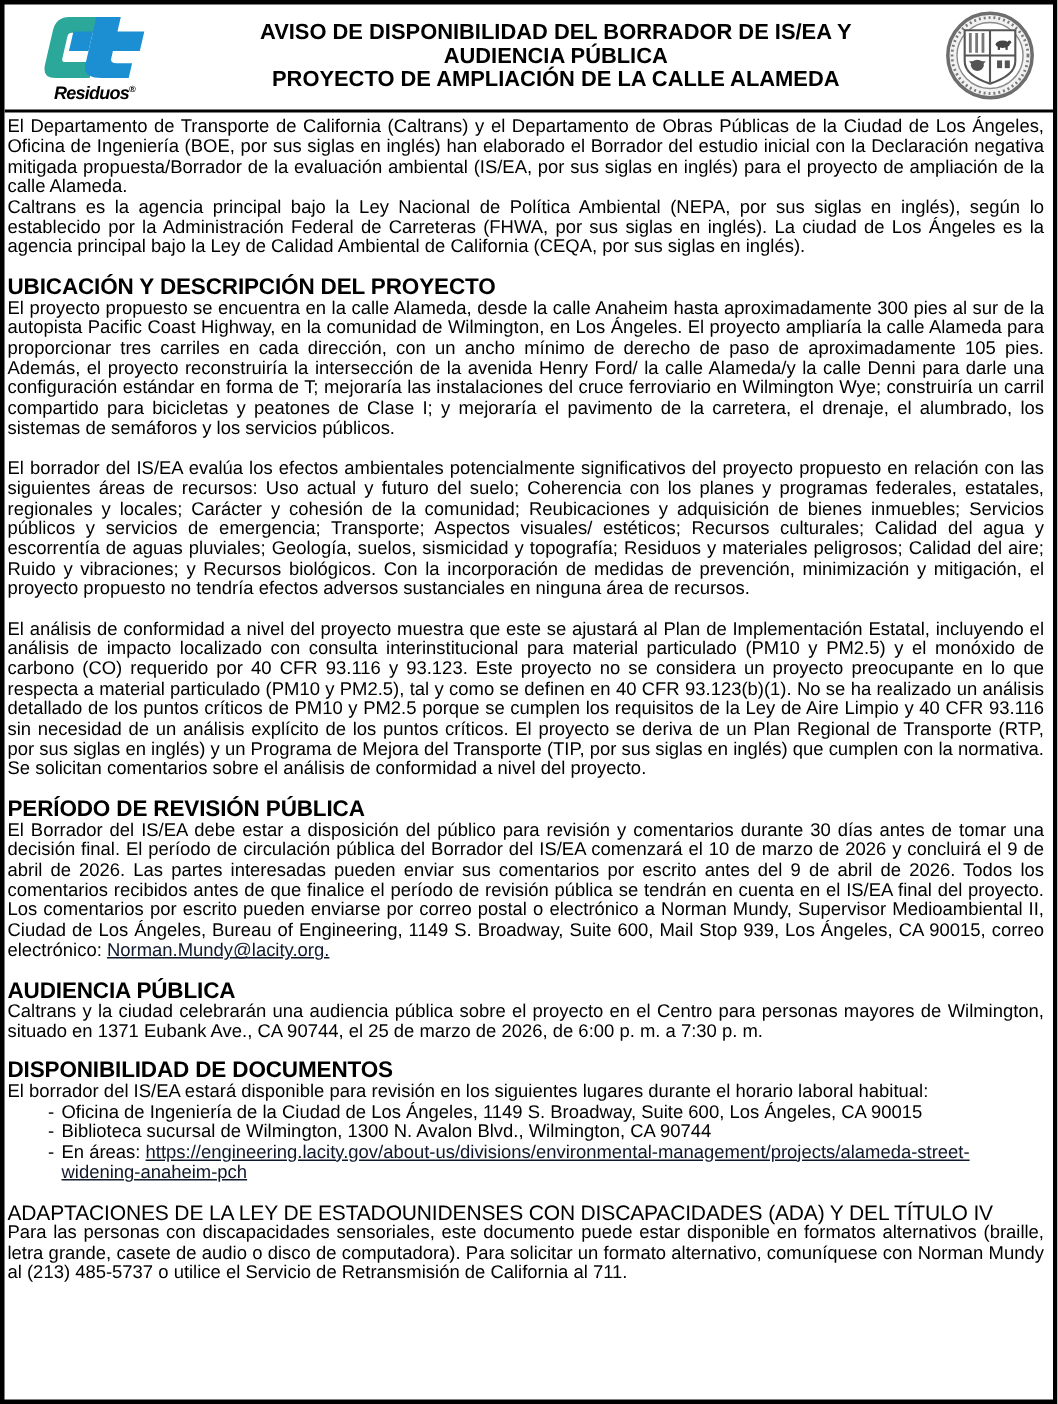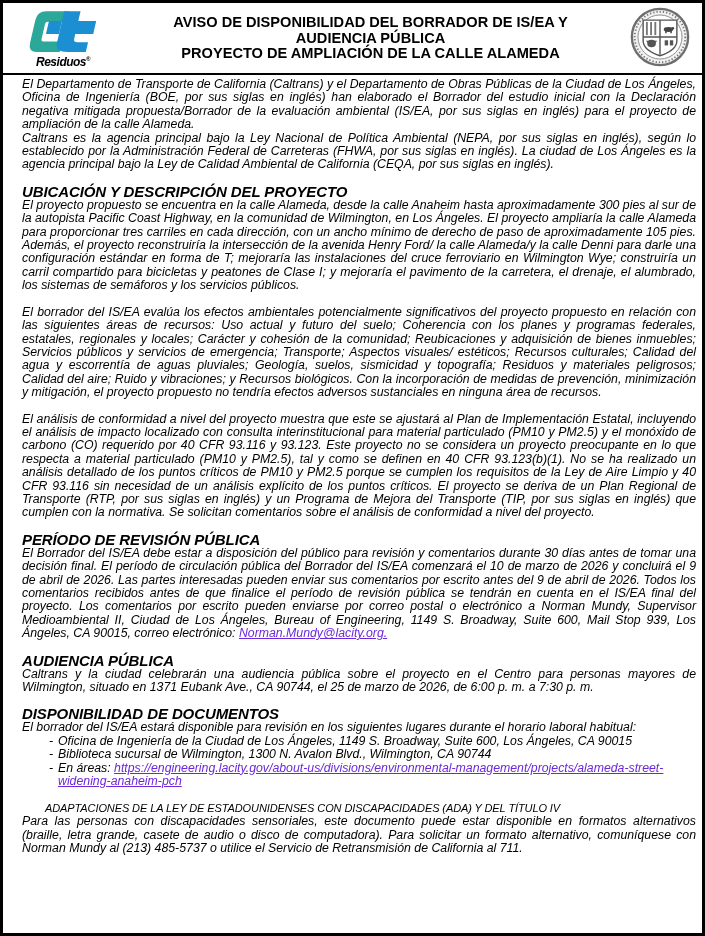--- a/index.html
+++ b/index.html
@@ -24,29 +24,29 @@
   .logo-wrap{width:108px;flex:0 0 auto;text-align:center;}
   .logo-word{
     font-weight:bold;font-style:italic;
     font-size:12px;letter-spacing:-0.5px;
     margin-top:-2px;
   }
   .logo-word sup{font-size:6px;}
   .titles{flex:1 1 auto;text-align:center;font-weight:bold;font-size:14.6px;line-height:15.5px;padding:0 4px;}
   .seal-wrap{width:72px;flex:0 0 auto;text-align:center;}
   
-  .bodytxt{padding:3px 6px 0 19px;font-style:italic;}
+  .bodytxt{padding:3px 6px 0 2px;}
   p{margin:0;text-align:justify;}
   .sect{margin-top:13px;}
   h2{
     margin:0;font-size:15px;line-height:14px;
     font-weight:bold;text-align:left;letter-spacing:-0.1px;
   }
-  h2.plain{font-weight:normal;font-size:11px;margin-left:23px;}
-  .link{text-decoration:underline;color:#6d28d9;cursor:pointer;overflow-wrap:anywhere;}
+  h2.plain{font-weight:normal;font-size:14px;}
+  .link{text-decoration:underline;color:#0f172a;cursor:pointer;overflow-wrap:anywhere;}
   
   .blist{margin:0;}
   .bitem{display:flex;}
   .bdash{flex:0 0 14px;text-align:center;margin-left:22px;}
   .btext{flex:1 1 auto;text-align:left;}
 </style>
 </head>
 <body>
 
 <div class="page">

